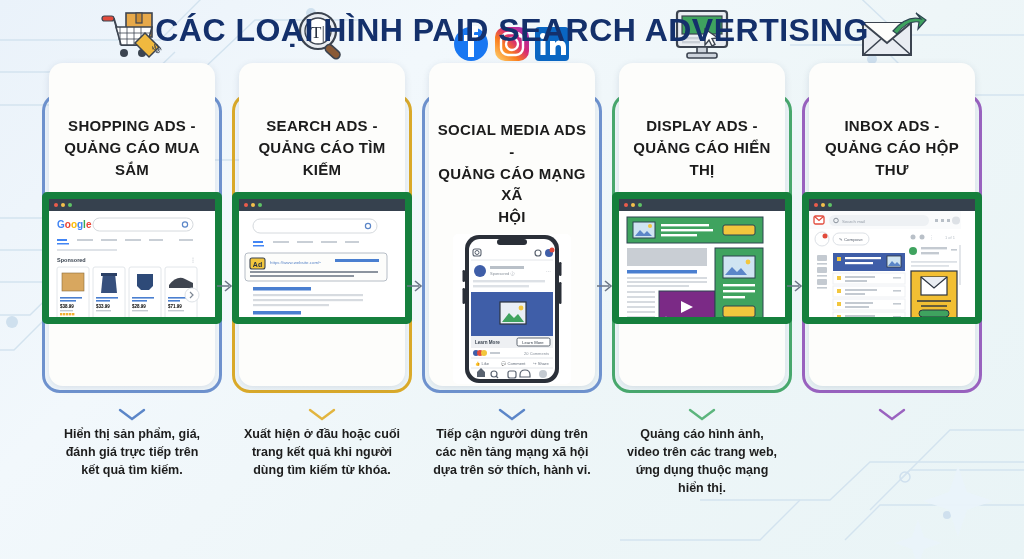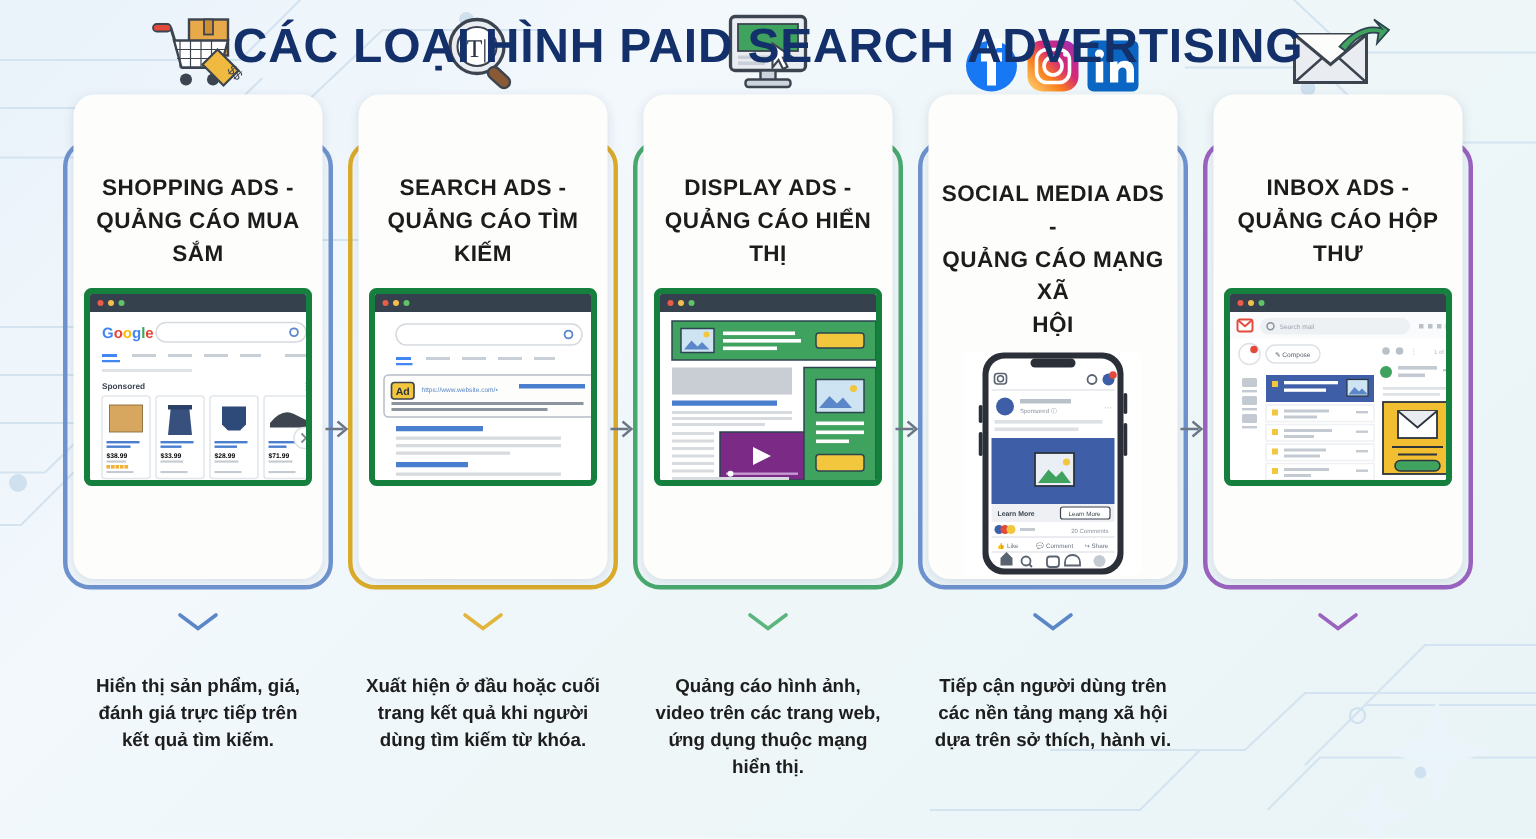--- a/index.html
+++ b/index.html
@@ -48,32 +48,32 @@
 
   .badge { position:absolute; top:-56px; left:0; right:0; height:60px;
            display:flex; justify-content:center; align-items:flex-end; z-index:4; }
 
   .card-title {
     font-size: 15px; font-weight: bold; color:#1c1c1c;
     text-align:center; line-height:1.45; letter-spacing:.3px;
     padding: 0 6px; white-space: pre-line;
   }
 
-  .mock { margin-top: 12px; width: 152px; height: 132px;
-          border:4px solid #15803d; border-radius:5px; overflow:hidden;
+  .mock { margin-top: 12px; width: 180px; height: 132px;
+          border:7px solid #15803d; border-radius:5px; overflow:hidden;
           background:#fff; position:relative; }
   .mock.phone { border:none; width: 118px; height:150px; margin-top:6px; }
   .tbar { height:12px; background:#36414e; display:flex; align-items:center; gap:3px; padding-left:5px; }
   .dot { width:4px; height:4px; border-radius:50%; }
   .r{background:#eb5c4b}.y{background:#f3bf4c}.g{background:#5fc466}
 
   .arrow { position:absolute; top:185px; right:-13px; z-index:5; color:#6b7686; }
 
   .chev { margin-top: 14px; }
-  .caption { margin-top: 22px; font-size: 12.5px; line-height:1.45; color:#1d1d1d;
+  .caption { margin-top: 0; font-size: 12.5px; line-height:1.45; color:#1d1d1d;
              text-align:center; font-weight:bold; width: 192px; white-space: pre-line; }
 
   .gl-b{fill:#4285F4}.gl-r{fill:#EA4335}.gl-y{fill:#FBBC05}.gl-g{fill:#34A853}
 </style>
 </head>
 <body>
 
 <svg class="bg-circuit" width="1024" height="559" viewBox="0 0 1024 559">
   <g stroke="#d3e3ef" stroke-width="1.4" fill="none">
     <path d="M-10 40 H160 L215 -15"></path>
@@ -288,20 +288,130 @@
           <path d="M3 3 L15 12 L27 3" fill="none" stroke="#e2b53f" stroke-width="2.4" stroke-linecap="round"></path>
         </svg>
     </div>
     <div class="caption">Xuất hiện ở đầu hoặc cuối
 trang kết quả khi người
 dùng tìm kiếm từ khóa.</div>
   </div>
 
   <div class="col">
     <div class="card-wrap">
+      <div class="frame c4"></div>
+      <div class="inner" style="padding-top:56px">
+        <div class="badge" style="top:-58px">
+          <svg width="118" height="42" viewBox="0 0 118 42">
+            <g>
+              <circle cx="18" cy="21" r="17" fill="#1877F2"></circle>
+              <path d="M21 12 h4 v6 h-4 v16 h-6 v-16 h-4 v-6 h4 v-3 c0-4 2-6 6-6 h4 v6 h-3 c-1 0-1 1-1 2z" fill="#fff"></path>
+            </g>
+            <g>
+              <defs>
+                  <linearGradient id="ig" x1="0" y1="1" x2="1" y2="0">
+                <stop offset="0" stop-color="#FEDA75"></stop>
+                    <stop offset=".35" stop-color="#FA7E1E"></stop>
+                <stop offset=".6" stop-color="#D62976"></stop>
+                    <stop offset="1" stop-color="#962FBF"></stop>
+              </linearGradient>
+                </defs>
+              <rect x="42" y="4" width="34" height="34" rx="10" fill="url(#ig)"></rect>
+              <rect x="48" y="10" width="22" height="22" rx="7" fill="none" stroke="#fff" stroke-width="2.4"></rect>
+              <circle cx="59" cy="21" r="6" fill="none" stroke="#fff" stroke-width="2.4"></circle>
+              <circle cx="67.5" cy="13" r="1.8" fill="#fff"></circle>
+            </g>
+            <g>
+              <rect x="82" y="4" width="34" height="34" rx="4" fill="#0A66C2"></rect>
+              <circle cx="90" cy="13" r="3" fill="#fff"></circle>
+              <rect x="87.5" y="18" width="5" height="14" fill="#fff"></rect>
+              <path d="M97 18 h5 v2 c1-2 3-2.5 5-2.5 4 0 6 2.5 6 7 v7.5 h-5 v-7 c0-2-1-3-2.5-3s-3 1-3 3 v7 h-5.5z" fill="#fff"></path>
+            </g>
+          </svg>
+        </div>
+        <div class="card-title">SOCIAL MEDIA ADS -
+QUẢNG CÁO MẠNG XÃ
+HỘI</div>
+        <div class="mock phone">
+          <svg width="118" height="150" viewBox="0 0 118 150">
+            <rect x="12" y="1" width="94" height="148" rx="14" fill="#2a2f38"></rect>
+            <rect x="16" y="5" width="86" height="140" rx="11" fill="#fff"></rect>
+            <rect x="44" y="5" width="30" height="6" rx="3" fill="#2a2f38"></rect>
+            <rect x="106" y="28" width="2.5" height="14" rx="1.2" fill="#2a2f38"></rect>
+            <rect x="106" y="48" width="2.5" height="22" rx="1.2" fill="#2a2f38"></rect>
+            <rect x="9.5" y="36" width="2.5" height="12" rx="1.2" fill="#2a2f38"></rect>
+            <rect x="9.5" y="54" width="2.5" height="16" rx="1.2" fill="#2a2f38"></rect>
+
+            <rect x="20" y="15" width="8" height="7" rx="2" fill="none" stroke="#5a6370" stroke-width="1.1"></rect>
+            <circle cx="24" cy="18.5" r="2" fill="none" stroke="#5a6370" stroke-width="1"></circle>
+            <circle cx="85" cy="19" r="3" fill="none" stroke="#5a6370" stroke-width="1.2"></circle>
+            <circle cx="96" cy="19" r="4" fill="#3f5ea8"></circle>
+              <circle cx="99" cy="16" r="2.5" fill="#e24b3c"></circle>
+            <line x1="18" y1="26" x2="100" y2="26" stroke="#e3e6ea"></line>
+
+            <circle cx="27" cy="37" r="6" fill="#3f5ea8"></circle>
+            <rect x="37" y="32" width="34" height="3" fill="#b9c0c8"></rect>
+            <text x="37" y="41" font-size="4" fill="#8a929c" font-family="Liberation Sans">Sponsored ⓘ</text>
+            <text x="93" y="39" font-size="5" fill="#8a929c" font-family="Liberation Sans">···</text>
+            <g fill="#dde1e6">
+                <rect x="20" y="46" width="72" height="2.4"></rect>
+                <rect x="20" y="51" width="56" height="2.4"></rect>
+              </g>
+
+            <rect x="18" y="58" width="82" height="44" fill="#3f5ea8"></rect>
+            <rect x="47" y="68" width="26" height="22" fill="#e9eff5" stroke="#2c3440" stroke-width="1.2"></rect>
+            <path d="M49 88 l7-9 5 5 4-4 6 8z" fill="#3fa35f"></path>
+              <circle cx="68" cy="74" r="2.4" fill="#f2c63d"></circle>
+
+            <rect x="18" y="102" width="82" height="12" fill="#eef0f3"></rect>
+            <text x="22" y="110" font-size="4.6" font-weight="bold" fill="#3a4450" font-family="Liberation Sans">Learn More</text>
+            <rect x="64" y="104" width="33" height="8" rx="1.5" fill="#fff" stroke="#3a4450" stroke-width=".8"></rect>
+            <text x="80" y="110" font-size="4.2" text-anchor="middle" fill="#3a4450" font-family="Liberation Sans">Learn More</text>
+
+            <circle cx="23" cy="119" r="3" fill="#3f5ea8"></circle>
+              <circle cx="27" cy="119" r="3" fill="#e24b3c"></circle>
+              <circle cx="31" cy="119" r="3" fill="#f2c63d"></circle>
+            <rect x="37" y="118" width="10" height="2" fill="#c4cad1"></rect>
+            <text x="96" y="121" font-size="4" text-anchor="end" fill="#8a929c" font-family="Liberation Sans">20 Comments</text>
+            <line x1="18" y1="124" x2="100" y2="124" stroke="#e3e6ea"></line>
+            <g font-size="4.2" fill="#6b7480" font-family="Liberation Sans">
+              <text x="22" y="131">👍 Like</text>
+                <text x="48" y="131">💬 Comment</text>
+                <text x="80" y="131">↪ Share</text>
+            </g>
+            <line x1="18" y1="134" x2="100" y2="134" stroke="#e3e6ea"></line>
+            <g fill="#5a6370">
+              <path d="M24 138 l4-4 4 4 v5 h-8z"></path>
+              <circle cx="41" cy="140" r="3" fill="none" stroke="#5a6370" stroke-width="1.2"></circle>
+                <line x1="43" y1="142" x2="45" y2="144" stroke="#5a6370" stroke-width="1.2"></line>
+              <rect x="55" y="137" width="8" height="7" rx="2" fill="none" stroke="#5a6370" stroke-width="1.2"></rect>
+              <path d="M72 136 c3 0 5 2 5 5 v2 h-10 v-2 c0-3 2-5 5-5z" fill="none" stroke="#5a6370" stroke-width="1.2"></path>
+              <circle cx="90" cy="140" r="4" fill="#c4cad1"></circle>
+            </g>
+          </svg>
+        </div>
+      </div>
+      <div class="arrow">
+        <svg width="20" height="16" viewBox="0 0 20 16">
+            <path d="M2 8 h12 M10 3 l6 5 -6 5" fill="none" stroke="#6b7686" stroke-width="1.6"></path>
+          </svg>
+      </div>
+    </div>
+    <div class="chev">
+      <svg width="30" height="14" viewBox="0 0 30 14">
+          <path d="M3 3 L15 12 L27 3" fill="none" stroke="#5b86c8" stroke-width="2.4" stroke-linecap="round"></path>
+        </svg>
+    </div>
+    <div class="caption">Tiếp cận người dùng trên
+các nền tảng mạng xã hội
+dựa trên sở thích, hành vi.</div>
+  </div>
+
+  <div class="col">
+    <div class="card-wrap">
       <div class="frame c3"></div>
       <div class="inner">
         <div class="badge">
           <svg width="70" height="60" viewBox="0 0 70 60">
             <rect x="10" y="4" width="50" height="36" rx="3" fill="#e9edf2" stroke="#3c4450" stroke-width="2.2"></rect>
             <rect x="15" y="9" width="40" height="18" fill="#3fa35f" stroke="#3c4450" stroke-width="1.2"></rect>
             <g fill="#c9cfd6">
                 <rect x="15" y="30" width="26" height="2.4"></rect>
                 <rect x="15" y="34" width="18" height="2.4"></rect>
               </g>
@@ -371,130 +481,20 @@
     </div>
     <div class="chev">
       <svg width="30" height="14" viewBox="0 0 30 14">
           <path d="M3 3 L15 12 L27 3" fill="none" stroke="#5cb57d" stroke-width="2.4" stroke-linecap="round"></path>
         </svg>
     </div>
     <div class="caption">Quảng cáo hình ảnh,
 video trên các trang web,
 ứng dụng thuộc mạng
 hiển thị.</div>
-  </div>
-
-  <div class="col">
-    <div class="card-wrap">
-      <div class="frame c4"></div>
-      <div class="inner" style="padding-top:56px">
-        <div class="badge" style="top:-58px">
-          <svg width="118" height="42" viewBox="0 0 118 42">
-            <g>
-              <circle cx="18" cy="21" r="17" fill="#1877F2"></circle>
-              <path d="M21 12 h4 v6 h-4 v16 h-6 v-16 h-4 v-6 h4 v-3 c0-4 2-6 6-6 h4 v6 h-3 c-1 0-1 1-1 2z" fill="#fff"></path>
-            </g>
-            <g>
-              <defs>
-                  <linearGradient id="ig" x1="0" y1="1" x2="1" y2="0">
-                <stop offset="0" stop-color="#FEDA75"></stop>
-                    <stop offset=".35" stop-color="#FA7E1E"></stop>
-                <stop offset=".6" stop-color="#D62976"></stop>
-                    <stop offset="1" stop-color="#962FBF"></stop>
-              </linearGradient>
-                </defs>
-              <rect x="42" y="4" width="34" height="34" rx="10" fill="url(#ig)"></rect>
-              <rect x="48" y="10" width="22" height="22" rx="7" fill="none" stroke="#fff" stroke-width="2.4"></rect>
-              <circle cx="59" cy="21" r="6" fill="none" stroke="#fff" stroke-width="2.4"></circle>
-              <circle cx="67.5" cy="13" r="1.8" fill="#fff"></circle>
-            </g>
-            <g>
-              <rect x="82" y="4" width="34" height="34" rx="4" fill="#0A66C2"></rect>
-              <circle cx="90" cy="13" r="3" fill="#fff"></circle>
-              <rect x="87.5" y="18" width="5" height="14" fill="#fff"></rect>
-              <path d="M97 18 h5 v2 c1-2 3-2.5 5-2.5 4 0 6 2.5 6 7 v7.5 h-5 v-7 c0-2-1-3-2.5-3s-3 1-3 3 v7 h-5.5z" fill="#fff"></path>
-            </g>
-          </svg>
-        </div>
-        <div class="card-title">SOCIAL MEDIA ADS -
-QUẢNG CÁO MẠNG XÃ
-HỘI</div>
-        <div class="mock phone">
-          <svg width="118" height="150" viewBox="0 0 118 150">
-            <rect x="12" y="1" width="94" height="148" rx="14" fill="#2a2f38"></rect>
-            <rect x="16" y="5" width="86" height="140" rx="11" fill="#fff"></rect>
-            <rect x="44" y="5" width="30" height="6" rx="3" fill="#2a2f38"></rect>
-            <rect x="106" y="28" width="2.5" height="14" rx="1.2" fill="#2a2f38"></rect>
-            <rect x="106" y="48" width="2.5" height="22" rx="1.2" fill="#2a2f38"></rect>
-            <rect x="9.5" y="36" width="2.5" height="12" rx="1.2" fill="#2a2f38"></rect>
-            <rect x="9.5" y="54" width="2.5" height="16" rx="1.2" fill="#2a2f38"></rect>
-
-            <rect x="20" y="15" width="8" height="7" rx="2" fill="none" stroke="#5a6370" stroke-width="1.1"></rect>
-            <circle cx="24" cy="18.5" r="2" fill="none" stroke="#5a6370" stroke-width="1"></circle>
-            <circle cx="85" cy="19" r="3" fill="none" stroke="#5a6370" stroke-width="1.2"></circle>
-            <circle cx="96" cy="19" r="4" fill="#3f5ea8"></circle>
-              <circle cx="99" cy="16" r="2.5" fill="#e24b3c"></circle>
-            <line x1="18" y1="26" x2="100" y2="26" stroke="#e3e6ea"></line>
-
-            <circle cx="27" cy="37" r="6" fill="#3f5ea8"></circle>
-            <rect x="37" y="32" width="34" height="3" fill="#b9c0c8"></rect>
-            <text x="37" y="41" font-size="4" fill="#8a929c" font-family="Liberation Sans">Sponsored ⓘ</text>
-            <text x="93" y="39" font-size="5" fill="#8a929c" font-family="Liberation Sans">···</text>
-            <g fill="#dde1e6">
-                <rect x="20" y="46" width="72" height="2.4"></rect>
-                <rect x="20" y="51" width="56" height="2.4"></rect>
-              </g>
-
-            <rect x="18" y="58" width="82" height="44" fill="#3f5ea8"></rect>
-            <rect x="47" y="68" width="26" height="22" fill="#e9eff5" stroke="#2c3440" stroke-width="1.2"></rect>
-            <path d="M49 88 l7-9 5 5 4-4 6 8z" fill="#3fa35f"></path>
-              <circle cx="68" cy="74" r="2.4" fill="#f2c63d"></circle>
-
-            <rect x="18" y="102" width="82" height="12" fill="#eef0f3"></rect>
-            <text x="22" y="110" font-size="4.6" font-weight="bold" fill="#3a4450" font-family="Liberation Sans">Learn More</text>
-            <rect x="64" y="104" width="33" height="8" rx="1.5" fill="#fff" stroke="#3a4450" stroke-width=".8"></rect>
-            <text x="80" y="110" font-size="4.2" text-anchor="middle" fill="#3a4450" font-family="Liberation Sans">Learn More</text>
-
-            <circle cx="23" cy="119" r="3" fill="#3f5ea8"></circle>
-              <circle cx="27" cy="119" r="3" fill="#e24b3c"></circle>
-              <circle cx="31" cy="119" r="3" fill="#f2c63d"></circle>
-            <rect x="37" y="118" width="10" height="2" fill="#c4cad1"></rect>
-            <text x="96" y="121" font-size="4" text-anchor="end" fill="#8a929c" font-family="Liberation Sans">20 Comments</text>
-            <line x1="18" y1="124" x2="100" y2="124" stroke="#e3e6ea"></line>
-            <g font-size="4.2" fill="#6b7480" font-family="Liberation Sans">
-              <text x="22" y="131">👍 Like</text>
-                <text x="48" y="131">💬 Comment</text>
-                <text x="80" y="131">↪ Share</text>
-            </g>
-            <line x1="18" y1="134" x2="100" y2="134" stroke="#e3e6ea"></line>
-            <g fill="#5a6370">
-              <path d="M24 138 l4-4 4 4 v5 h-8z"></path>
-              <circle cx="41" cy="140" r="3" fill="none" stroke="#5a6370" stroke-width="1.2"></circle>
-                <line x1="43" y1="142" x2="45" y2="144" stroke="#5a6370" stroke-width="1.2"></line>
-              <rect x="55" y="137" width="8" height="7" rx="2" fill="none" stroke="#5a6370" stroke-width="1.2"></rect>
-              <path d="M72 136 c3 0 5 2 5 5 v2 h-10 v-2 c0-3 2-5 5-5z" fill="none" stroke="#5a6370" stroke-width="1.2"></path>
-              <circle cx="90" cy="140" r="4" fill="#c4cad1"></circle>
-            </g>
-          </svg>
-        </div>
-      </div>
-      <div class="arrow">
-        <svg width="20" height="16" viewBox="0 0 20 16">
-            <path d="M2 8 h12 M10 3 l6 5 -6 5" fill="none" stroke="#6b7686" stroke-width="1.6"></path>
-          </svg>
-      </div>
-    </div>
-    <div class="chev">
-      <svg width="30" height="14" viewBox="0 0 30 14">
-          <path d="M3 3 L15 12 L27 3" fill="none" stroke="#5b86c8" stroke-width="2.4" stroke-linecap="round"></path>
-        </svg>
-    </div>
-    <div class="caption">Tiếp cận người dùng trên
-các nền tảng mạng xã hội
-dựa trên sở thích, hành vi.</div>
   </div>
 
   <div class="col">
     <div class="card-wrap">
       <div class="frame c5"></div>
       <div class="inner">
         <div class="badge">
           <svg width="78" height="58" viewBox="0 0 78 58">
             <rect x="10" y="14" width="48" height="32" fill="#e9edf2" stroke="#3c4450" stroke-width="2"></rect>
             <path d="M10 14 L34 34 L58 14" fill="#fdfdfb" stroke="#3c4450" stroke-width="2"></path>

